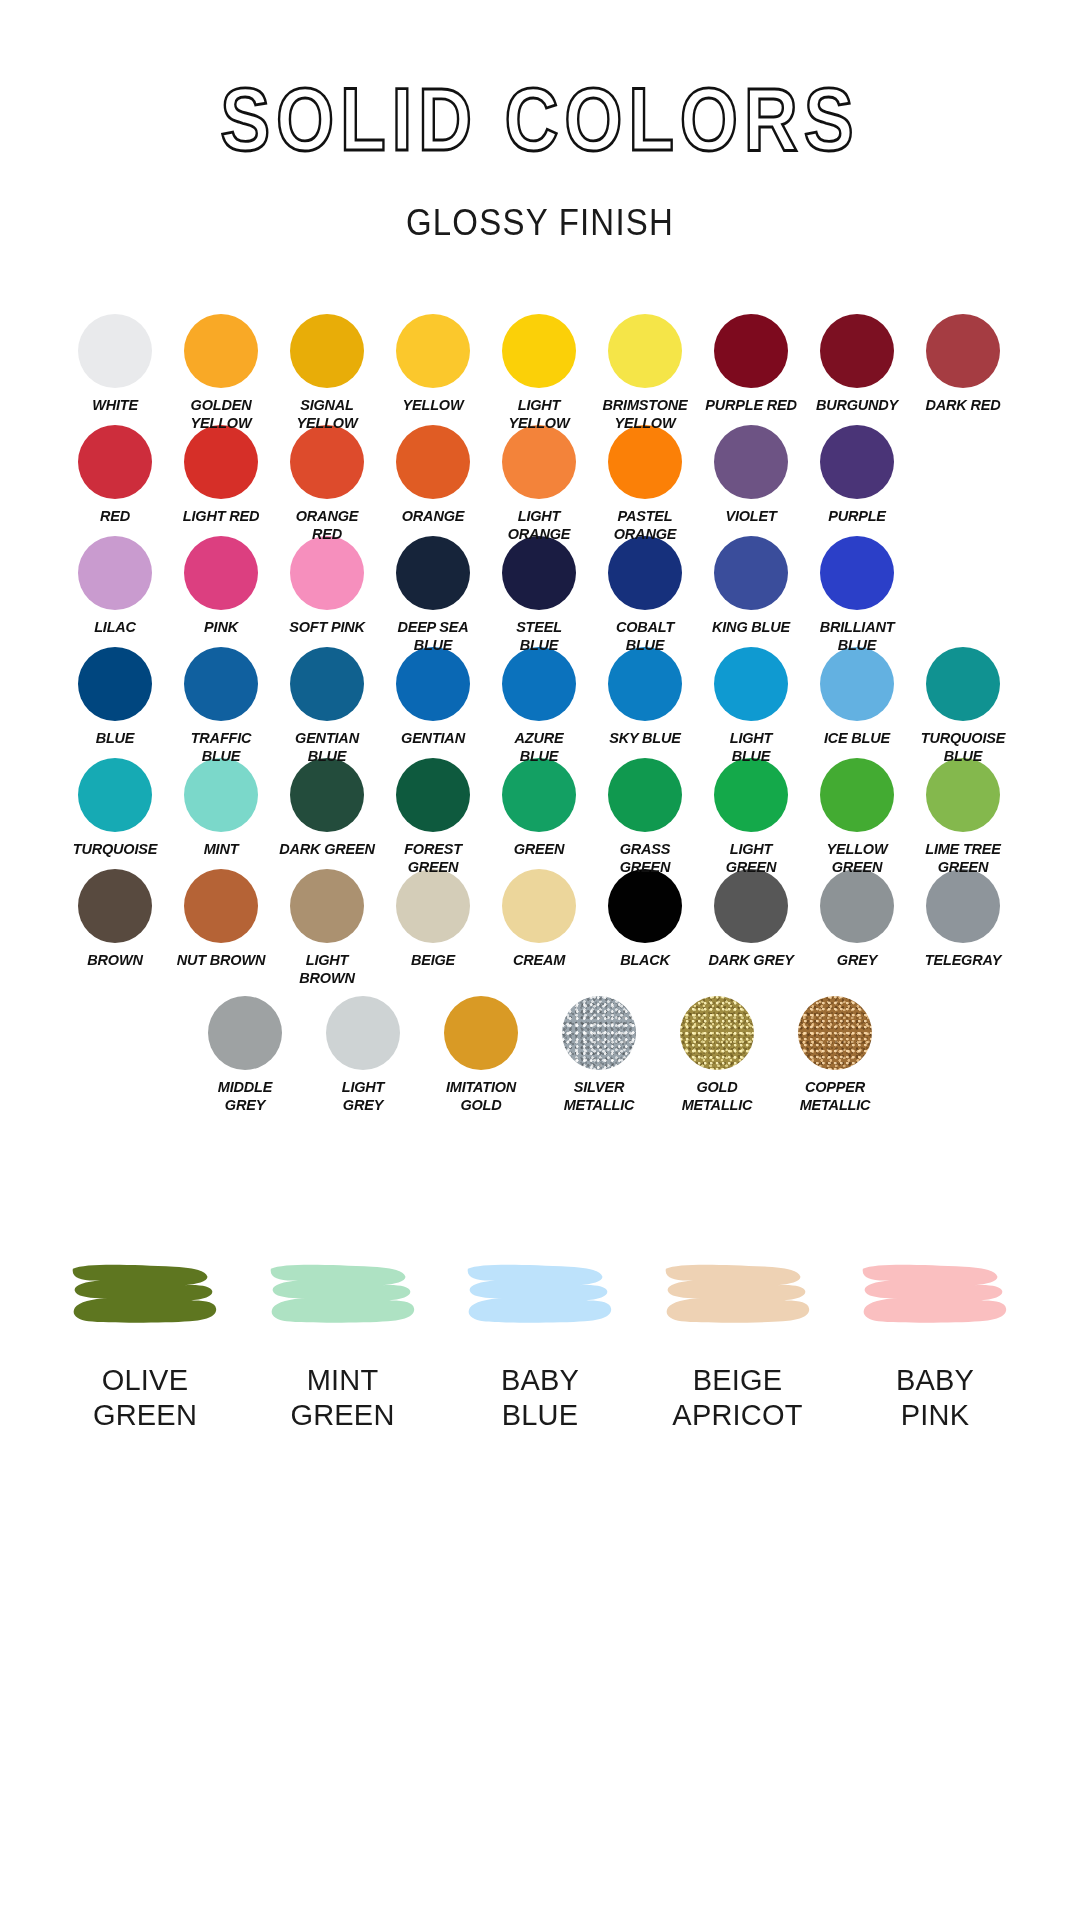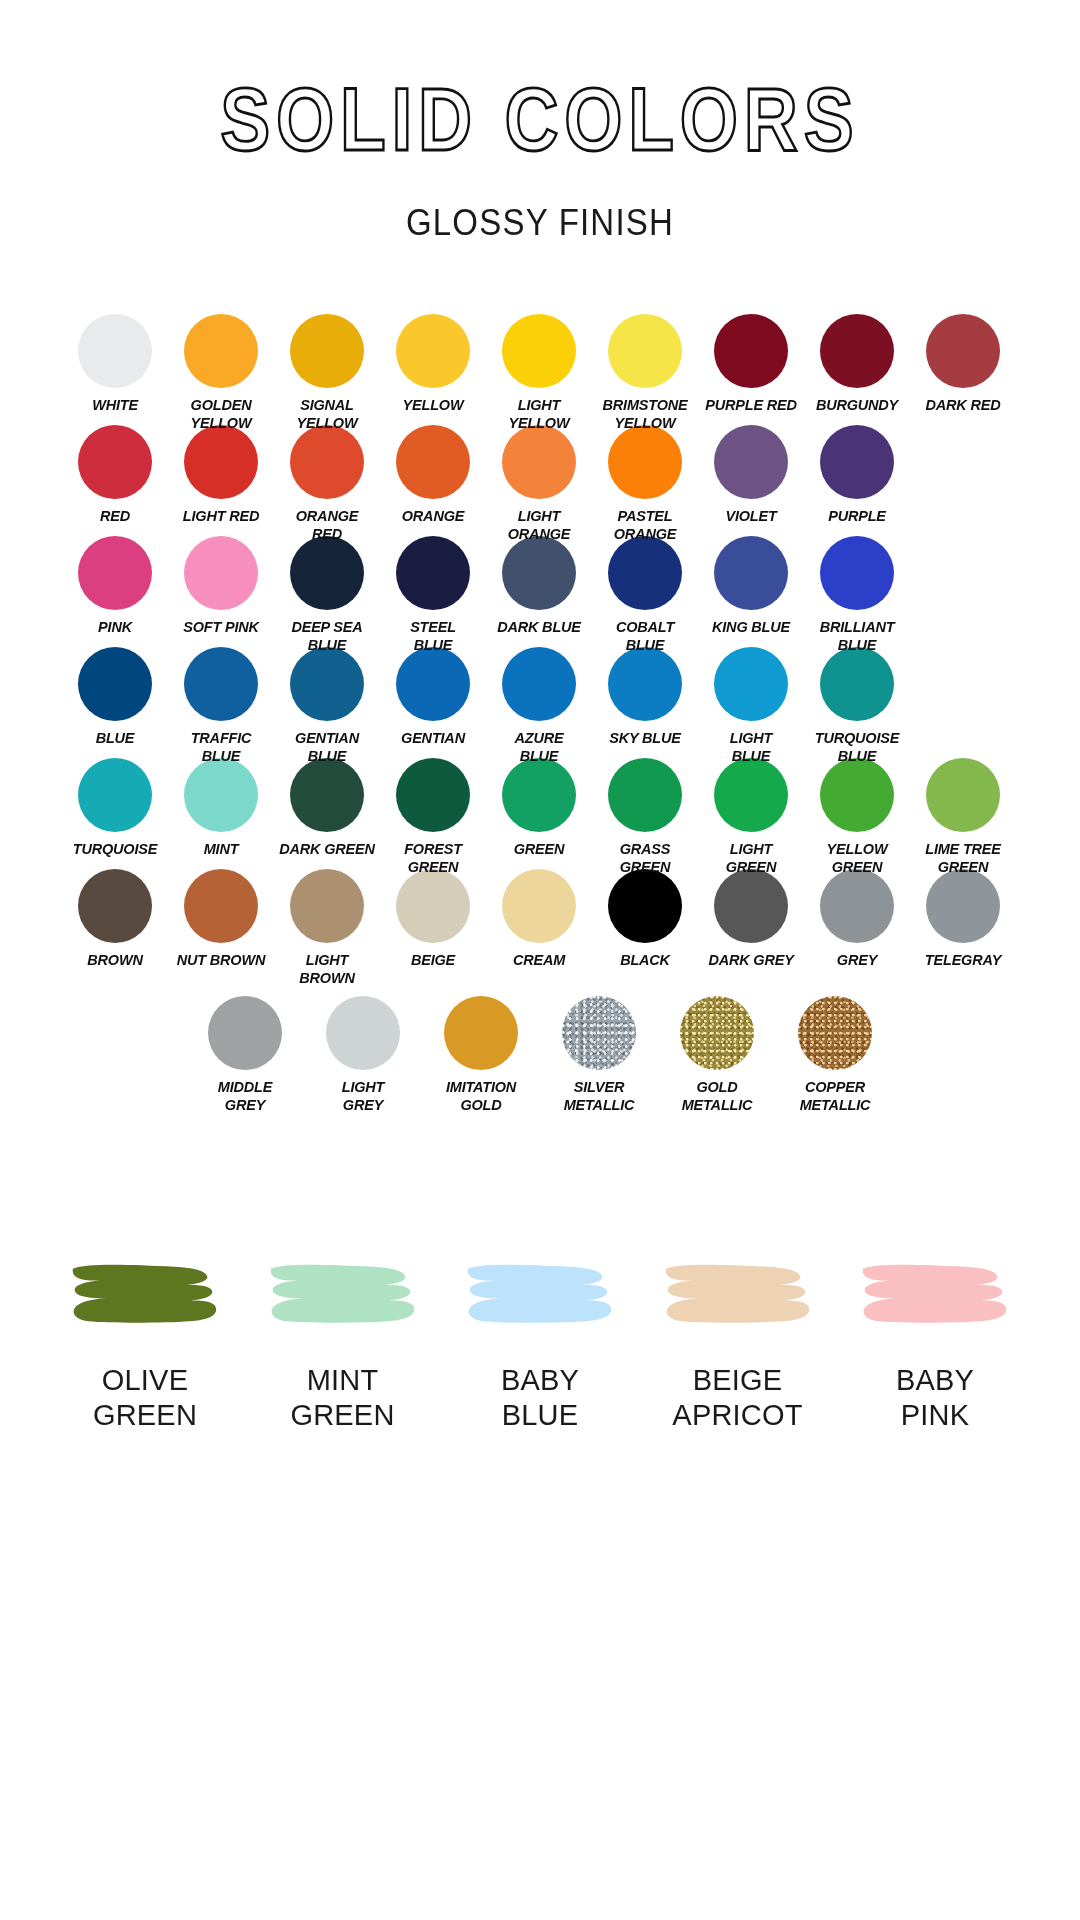--- a/index.html
+++ b/index.html
@@ -261,42 +261,42 @@
         <div class="dot" style="background-color: rgb(109, 83, 132);"></div>
         <div class="swatch-label">VIOLET</div>
       </div>
       <div class="cell">
         <div class="dot" style="background-color: rgb(74, 52, 119);"></div>
         <div class="swatch-label">PURPLE</div>
       </div>
     </div>
     <div class="grid-row">
       <div class="cell">
+        <div class="dot" style="background-color: rgb(201, 155, 207);"></div>
+        <div class="swatch-label">LILAC</div>
+      </div>
+      <div class="cell">
         <div class="dot" style="background-color: rgb(220, 63, 128);"></div>
         <div class="swatch-label">PINK</div>
       </div>
       <div class="cell">
         <div class="dot" style="background-color: rgb(246, 143, 189);"></div>
         <div class="swatch-label">SOFT PINK</div>
       </div>
       <div class="cell">
         <div class="dot" style="background-color: rgb(22, 36, 58);"></div>
         <div class="swatch-label">DEEP SEA
 BLUE</div>
       </div>
       <div class="cell">
         <div class="dot" style="background-color: rgb(26, 28, 66);"></div>
         <div class="swatch-label">STEEL
 BLUE</div>
       </div>
       <div class="cell">
-        <div class="dot" style="background-color: rgb(65, 80, 108);"></div>
-        <div class="swatch-label">DARK BLUE</div>
-      </div>
-      <div class="cell">
         <div class="dot" style="background-color: rgb(22, 48, 124);"></div>
         <div class="swatch-label">COBALT
 BLUE</div>
       </div>
       <div class="cell">
         <div class="dot" style="background-color: rgb(58, 77, 155);"></div>
         <div class="swatch-label">KING BLUE</div>
       </div>
       <div class="cell">
         <div class="dot" style="background-color: rgb(43, 63, 200);"></div>
@@ -329,20 +329,24 @@
 BLUE</div>
       </div>
       <div class="cell">
         <div class="dot" style="background-color: rgb(12, 125, 194);"></div>
         <div class="swatch-label">SKY BLUE</div>
       </div>
       <div class="cell">
         <div class="dot" style="background-color: rgb(15, 154, 209);"></div>
         <div class="swatch-label">LIGHT
 BLUE</div>
+      </div>
+      <div class="cell">
+        <div class="dot" style="background-color: rgb(99, 177, 225);"></div>
+        <div class="swatch-label">ICE BLUE</div>
       </div>
       <div class="cell">
         <div class="dot" style="background-color: rgb(16, 146, 145);"></div>
         <div class="swatch-label">TURQUOISE
 BLUE</div>
       </div>
     </div>
     <div class="grid-row">
       <div class="cell">
         <div class="dot" style="background-color: rgb(22, 170, 180);"></div>

